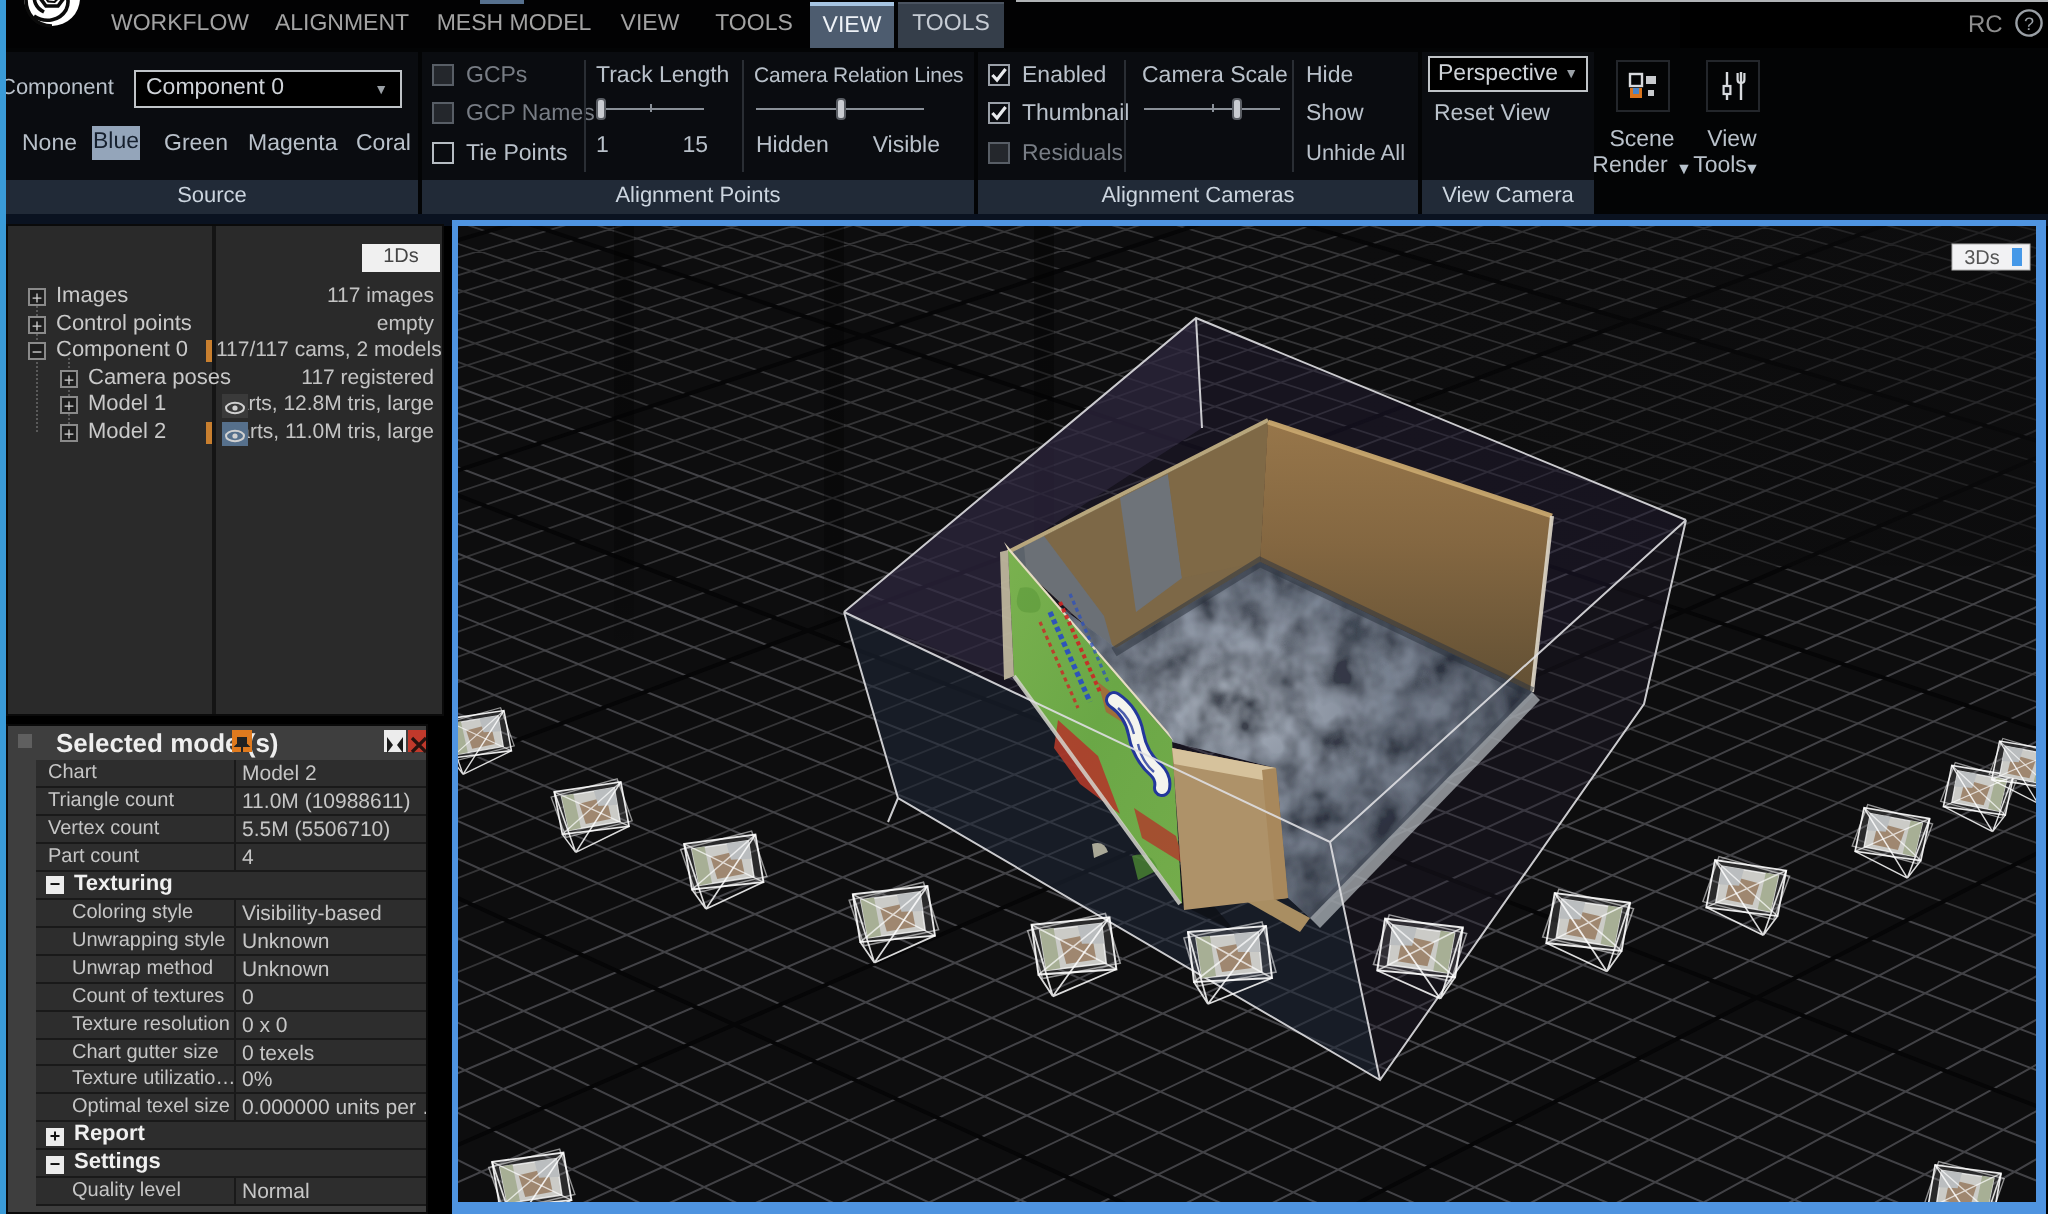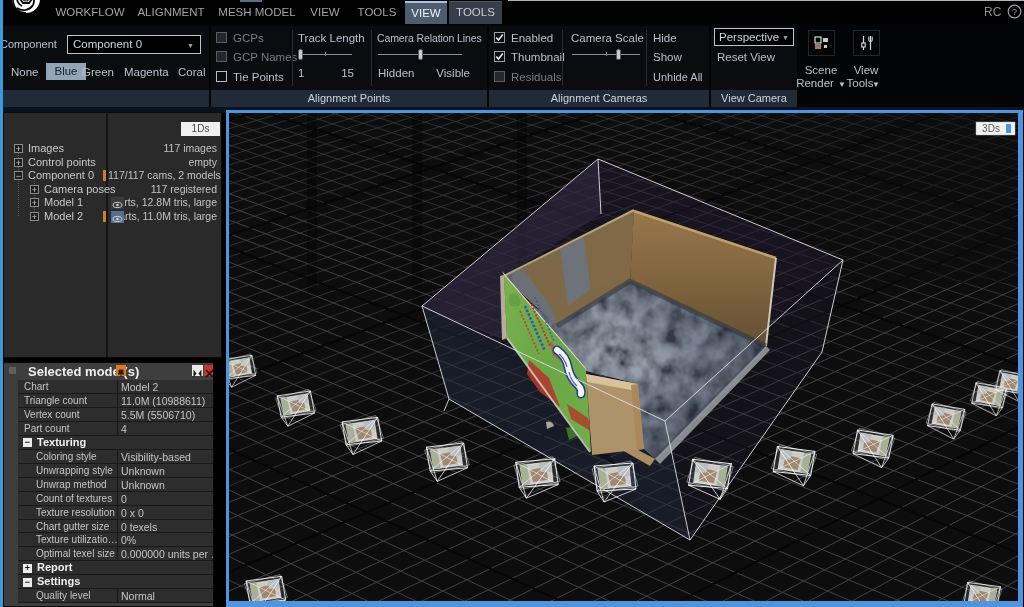--- a/index.html
+++ b/index.html
@@ -42,27 +42,28 @@
   </div>
 <div style="position:absolute;left:0;top:24px;width:1024px;height:83px;background:#030405">
     <div style="position:absolute;left:3px;top:2px;width:206px;height:64px;background:#0a0c10"></div>
     <div style="position:absolute;left:3px;top:66px;width:206px;height:17px;background:#212a37"></div>
     <div style="position:absolute;left:211px;top:2px;width:276px;height:64px;background:#0a0c10"></div>
     <div style="position:absolute;left:211px;top:66px;width:276px;height:17px;background:#212a37"></div>
     <div style="position:absolute;left:489px;top:2px;width:220px;height:64px;background:#0a0c10"></div>
     <div style="position:absolute;left:489px;top:66px;width:220px;height:17px;background:#212a37"></div>
     <div style="position:absolute;left:711px;top:2px;width:86px;height:64px;background:#0a0c10"></div>
     <div style="position:absolute;left:711px;top:66px;width:86px;height:17px;background:#212a37"></div>
+    <div style="position:absolute;left:3px;top:66px;width:206px;height:17px;color:#ccd5df;font-size:11px;text-align:center;line-height:16px">Source</div>
     <div style="position:absolute;left:489px;top:66px;width:220px;height:17px;color:#ccd5df;font-size:11px;text-align:center;line-height:16px">Alignment Cameras</div>
     <div style="position:absolute;left:211px;top:66px;width:276px;height:17px;color:#ccd5df;font-size:11px;text-align:center;line-height:16px">Alignment Points</div>
     <div style="position:absolute;left:711px;top:66px;width:86px;height:17px;color:#ccd5df;font-size:11px;text-align:center;line-height:16px">View Camera</div>
     <div class="rt" style="left:0;top:14px;font-size:11px">Component</div>
     <div style="position:absolute;left:67px;top:11px;width:134px;height:19px;background:#000;border:1px solid #c0c4c8;color:#cfd3d8;font-size:11.5px;line-height:17px;padding-left:5px">Component 0<span style="position:absolute;right:6px;top:1px;color:#9aa0a6;font-size:7px">▼</span></div>
     <div class="rt" style="left:11px;top:42px">None</div>
-    <div style="position:absolute;left:46px;top:39px;width:40px;height:17px;background:#94a5ba;color:#16202e;font-size:11.5px;text-align:center;line-height:17px">Blue</div>
+    <div style="position:absolute;left:46px;top:39px;width:24px;height:17px;background:#94a5ba;color:#16202e;font-size:11.5px;text-align:center;line-height:17px">Blue</div>
     <div class="rt" style="left:82px;top:42px">Green</div>
     <div class="rt" style="left:124px;top:42px">Magenta</div>
     <div class="rt" style="left:178px;top:42px">Coral</div>
     <div class="cb" style="left:216px;top:8px;border-color:#585e66;background:#24272c"></div>
     <div class="rtd" style="left:233px;top:8px">GCPs</div>
     <div class="cb" style="left:216px;top:27px;border-color:#585e66;background:#24272c"></div>
     <div class="rtd" style="left:233px;top:27px">GCP Names</div>
     <div class="cb" style="left:216px;top:47px;border-color:#b6bcc2"></div>
     <div class="rt" style="left:233px;top:47px">Tie Points</div>
     <div class="vsep" style="left:292px;top:6px;height:56px"></div>

